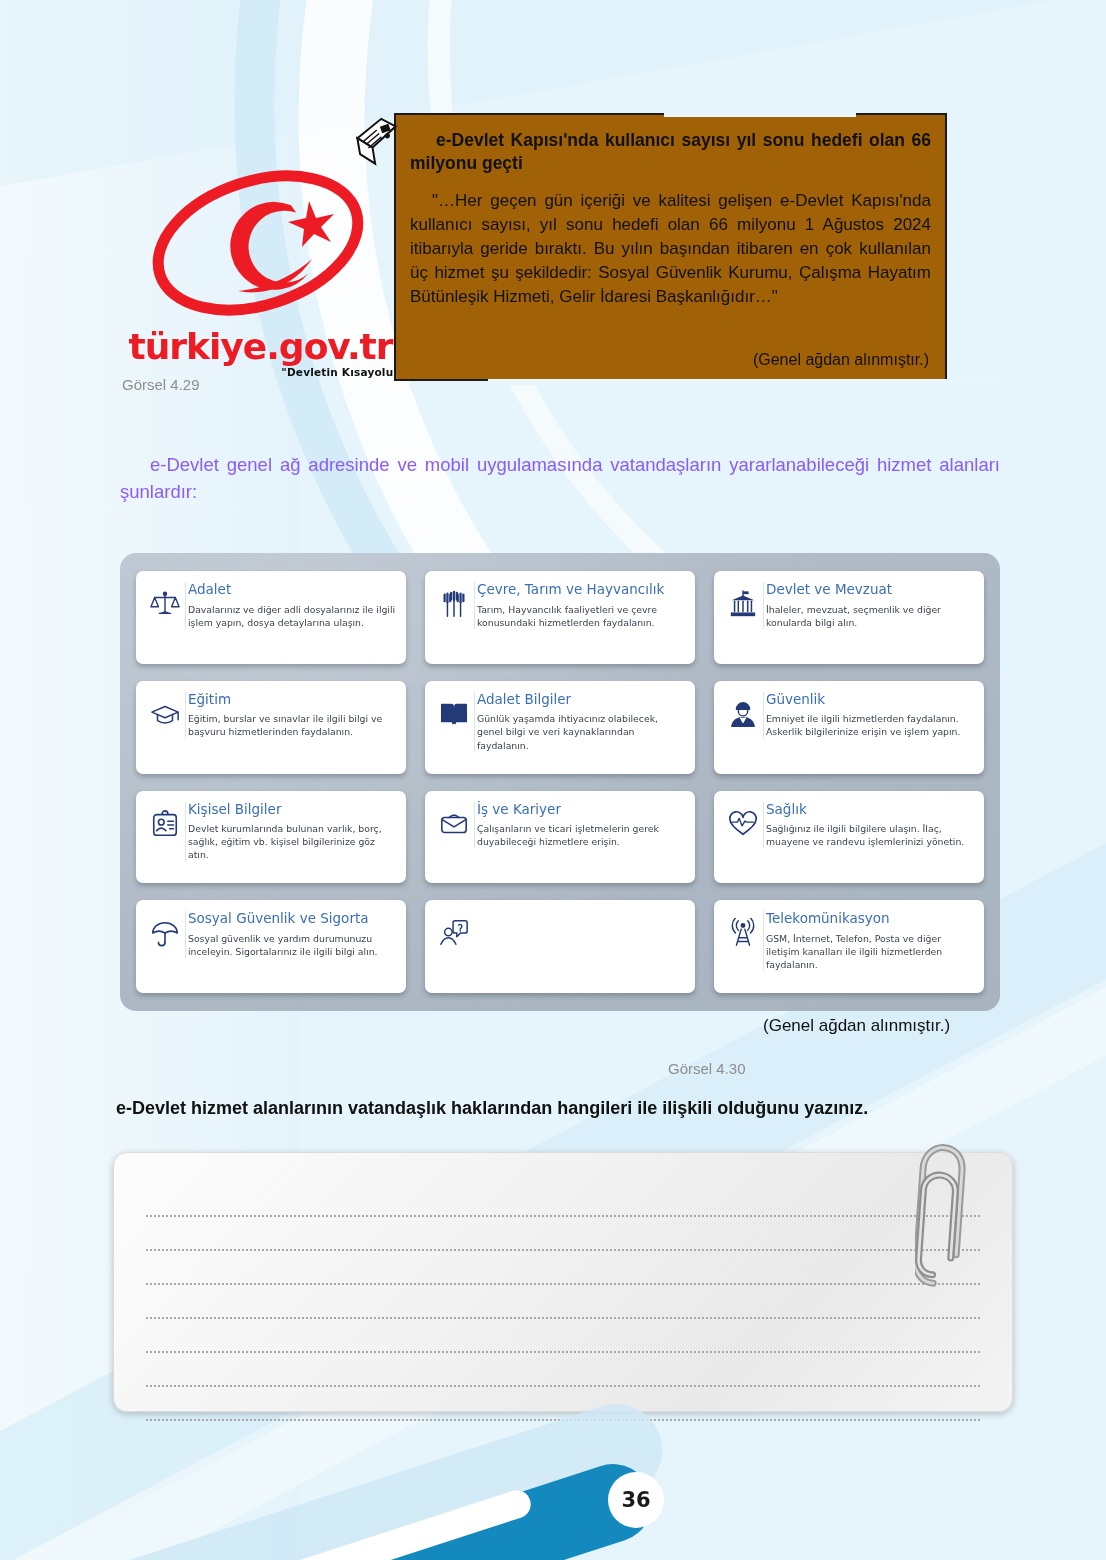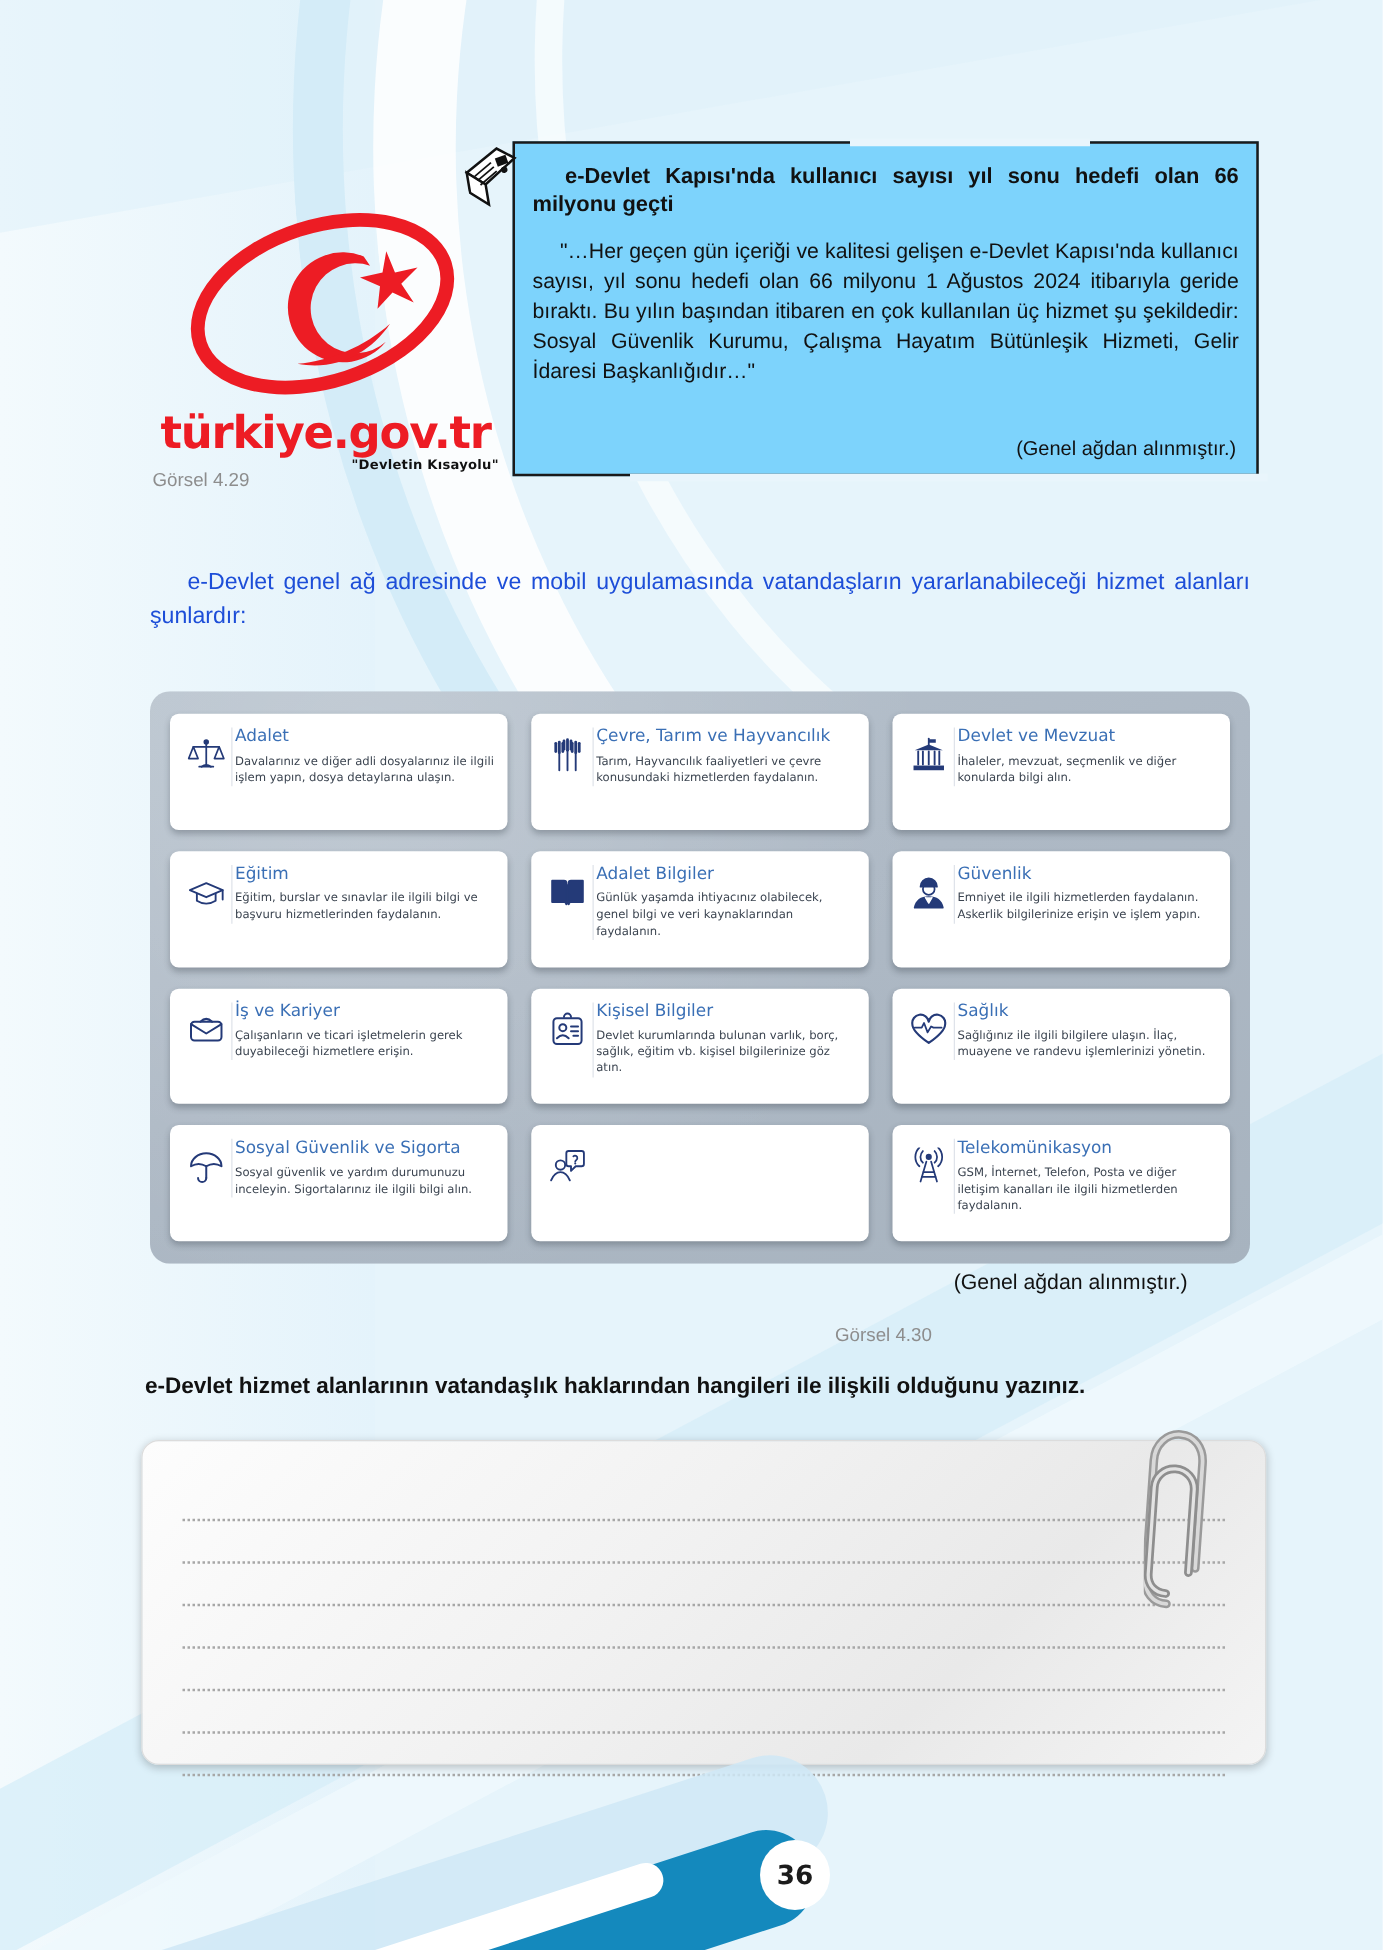--- a/index.html
+++ b/index.html
@@ -40,22 +40,22 @@
     text-align:center;font-weight:bold;color:#ed1c24;font-size:36px;
     letter-spacing:-1px;line-height:1;margin-top:4px;
     font-family:"DejaVu Sans", sans-serif;}
   .brand-sub{
     text-align:right;font-weight:bold;color:#111;font-size:10.5px;
     margin-top:1px;padding-right:4px;letter-spacing:.2px;
     font-family:"DejaVu Sans", sans-serif;}
 
   
   .news-box{
-    position:absolute;left:410px;top:113px;width:597px;height:268px;
-    background:#7dd3fc;border:2px solid #1a1a1a;box-sizing:border-box;}
+    position:absolute;left:394px;top:113px;width:553px;height:268px;
+    background:#a16207;border:2px solid #1a1a1a;box-sizing:border-box;}
   .news-box::before{ 
     content:"";position:absolute;left:268px;top:-4px;width:192px;height:6px;
     background:#e9f5fc;}
   .news-box::after{ 
     content:"";position:absolute;left:92px;top:264px;width:510px;height:6px;
     background:#e9f5fc;}
   .news-inner{position:relative;padding:14px 14px 0 14px;}
   .news-title{
     font-size:17.5px;font-weight:bold;color:#111;line-height:1.30;
     text-align:justify;text-indent:26px;
@@ -67,21 +67,21 @@
   .news-source{
     position:absolute;right:16px;bottom:10px;font-size:16px;color:#111;
     font-family:"Liberation Sans", sans-serif;}
 
   .news-icon{position:absolute;left:-40px;top:4px;width:46px;height:46px;
     transform:rotate(-20deg);}
 
   
   .para{
     position:absolute;left:120px;top:452px;width:880px;
-    font-size:18.5px;color:#1d4ed8;line-height:1.45;text-align:justify;
+    font-size:18.5px;color:#8b5cf6;line-height:1.45;text-align:justify;
     text-indent:30px;font-family:"Liberation Sans", sans-serif;}
 
   
   .grid-panel{
     position:absolute;left:120px;top:553px;width:880px;height:458px;
     border-radius:16px;box-sizing:border-box;padding:18px 16px;
     background:
       radial-gradient(circle at 20% 10%, rgba(255,255,255,.18), rgba(255,255,255,0) 55%),
       linear-gradient(160deg,#b7c2cd 0%,#aeb9c5 45%,#a7b3bf 100%);
   }
@@ -297,47 +297,47 @@
         </svg>
       </span>
       <div class="card-txt">
         <div class="card-title">Güvenlik</div>
         <div class="card-desc">Emniyet ile ilgili hizmetlerden faydalanın. Askerlik bilgilerinize erişin ve işlem yapın.</div>
       </div>
     </div>
 
     <div class="card">
       <span class="card-ico">
-        <svg viewBox="0 0 32 32" width="30" height="30" fill="none" stroke="#243a78" stroke-width="1.7" stroke-linejoin="round" stroke-linecap="round">
-          <path d="M11,9 q5,-5 10,0"></path>
-          <rect x="3" y="9" width="26" height="16" rx="3"></rect>
-          <path d="M3,11 L16,19 L29,11"></path>
-        </svg>
-      </span>
-      <div class="card-txt">
-        <div class="card-title">İş ve Kariyer</div>
-        <div class="card-desc">Çalışanların ve ticari işletmelerin gerek duyabileceği hizmetlere erişin.</div>
-      </div>
-    </div>
-
-    <div class="card">
-      <span class="card-ico">
         <svg viewBox="0 0 32 32" width="30" height="30" fill="none" stroke="#243a78" stroke-width="1.7" stroke-linecap="round">
           <path d="M13,5 a3,3 0 0 1 6,0"></path>
           <rect x="4" y="6" width="24" height="22" rx="3"></rect>
           <circle cx="12" cy="14" r="3"></circle>
           <path d="M7,23 q5,-5 10,0"></path>
           <line x1="19" y1="13" x2="25" y2="13"></line>
           <line x1="19" y1="17" x2="25" y2="17"></line>
           <line x1="21" y1="21" x2="25" y2="21"></line>
         </svg>
       </span>
       <div class="card-txt">
         <div class="card-title">Kişisel Bilgiler</div>
         <div class="card-desc">Devlet kurumlarında bulunan varlık, borç, sağlık, eğitim vb. kişisel bilgilerinize göz atın.</div>
+      </div>
+    </div>
+
+    <div class="card">
+      <span class="card-ico">
+        <svg viewBox="0 0 32 32" width="30" height="30" fill="none" stroke="#243a78" stroke-width="1.7" stroke-linejoin="round" stroke-linecap="round">
+          <path d="M11,9 q5,-5 10,0"></path>
+          <rect x="3" y="9" width="26" height="16" rx="3"></rect>
+          <path d="M3,11 L16,19 L29,11"></path>
+        </svg>
+      </span>
+      <div class="card-txt">
+        <div class="card-title">İş ve Kariyer</div>
+        <div class="card-desc">Çalışanların ve ticari işletmelerin gerek duyabileceği hizmetlere erişin.</div>
       </div>
     </div>
 
     <div class="card">
       <span class="card-ico">
         <svg viewBox="0 0 32 32" width="30" height="30" fill="none" stroke="#243a78" stroke-width="1.8" stroke-linecap="round" stroke-linejoin="round">
           <path d="M16,27 C6,20 2,15 2,11 a6,6 0 0 1 14,-2 a6,6 0 0 1 14,2 c0,4 -4,9 -14,16 z"></path>
           <path d="M4,14 h6 l2,-4 l3,8 l3,-5 l2,1 h7" stroke-width="1.5"></path>
         </svg>
       </span>

